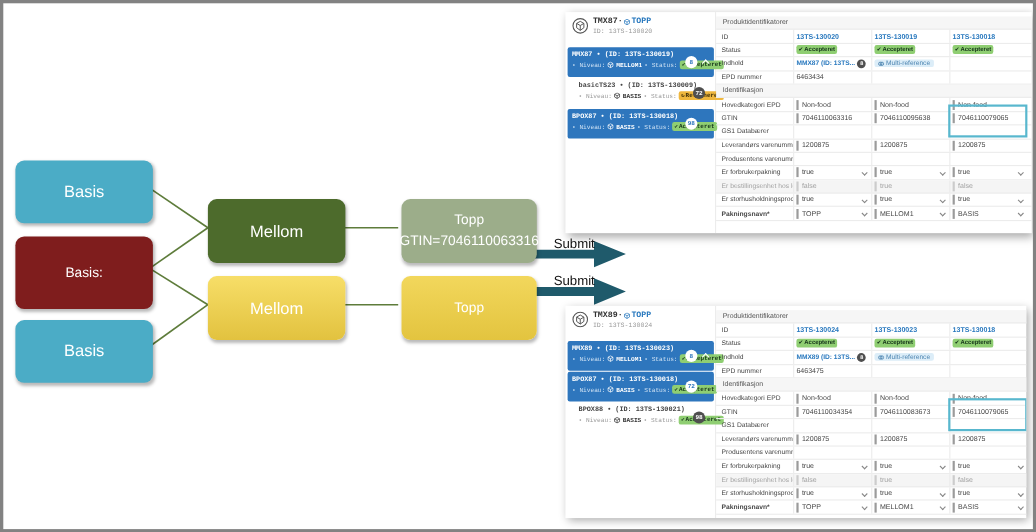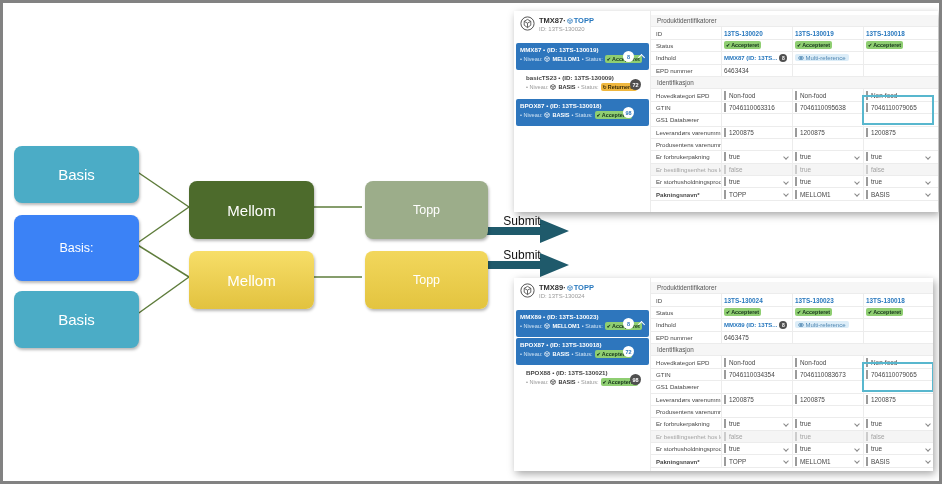--- a/index.html
+++ b/index.html
@@ -3,37 +3,37 @@
 <meta charset="utf-8">
 <style>
   html,body{margin:0;padding:0;background:#fff;}
   .canvas{position:relative;width:942px;height:484px;box-sizing:border-box;background:#fff;
     border:3px solid #828282;overflow:hidden;font-family:"Liberation Sans",sans-serif;}
 
   
   .dbox{position:absolute;border-radius:8px;color:#fff;display:flex;flex-direction:column;
     align-items:center;justify-content:center;text-align:center;box-shadow:1px 2px 3px rgba(0,0,0,.28);}
   #basis1{left:11px;top:143px;width:125px;height:57px;background:#4BACC6;font-size:15px;}
-  #basis2{left:11px;top:212px;width:125px;height:66px;background:#3b82f6;font-size:12.5px;line-height:1.45;}
+  #basis2{left:11px;top:212px;width:125px;height:66px;background:#7f1d1d;font-size:12.5px;line-height:1.45;}
   #basis3{left:11px;top:288px;width:125px;height:57px;background:#4BACC6;font-size:15px;}
   #mellom1{left:186px;top:178px;width:125px;height:58px;background:#4D6B2C;font-size:15px;}
   #mellom2{left:186px;top:248px;width:125px;height:58px;background:linear-gradient(#F7DE68,#E2C23F);font-size:15px;}
   #topp1{left:362px;top:178px;width:123px;height:58px;background:#9CAD8A;font-size:12.5px;line-height:1.5;}
   #topp2{left:362px;top:248px;width:123px;height:58px;background:linear-gradient(#F2D75C,#E3C43F);font-size:12.5px;line-height:1.5;}
   .overlay{position:absolute;left:0;top:0;pointer-events:none;}
   .submit-label{position:absolute;width:60px;text-align:center;font-size:12px;color:#111;}
   #submit1{left:489px;top:211px;}
   #submit2{left:489px;top:245px;}
 
   
   .panel{position:absolute;background:#fff;box-shadow:2px 3px 8px rgba(0,0,0,.35);display:flex;overflow:hidden;}
   #panel1{left:511px;top:8px;width:424px;height:201px;}
   #panel2{left:511px;top:275px;width:419px;height:193px;}
 
-  .side{width:137px;flex:none;border-right:1px solid #ECECEC;position:relative;box-sizing:border-box;}
+  .side{width:137px;flex:none;border-right:1px solid #ECECEC;position:relative;box-sizing:border-box;font-family:Liberation Mono, monospace;}
   .shead{display:flex;gap:4px;padding:5px 3px 0 6px;align-items:flex-start;}
   .stitle{font-size:7.5px;font-weight:bold;color:#333;white-space:nowrap;display:flex;align-items:center;gap:1px;}
   .stitle .tlink{color:#2878BE;display:flex;align-items:center;gap:1px;}
   .ssub{font-size:6px;color:#9a9a9a;margin-top:1px;}
   .sitem{position:absolute;left:2px;right:1px;height:27px;border-radius:2px;padding:3px 3px 0 4px;box-sizing:border-box;}
   .sitem.blue{background:#2E76BD;color:#fff;}
   .sitem.white{background:#fff;color:#333;left:8px;}
   .i1{top:32px;} .i2{top:60px;} .i3{top:88px;}
   .sline1{font-size:6.2px;font-weight:bold;white-space:nowrap;overflow:hidden;max-width:108px;}
   .sitem.white .sline1{color:#444;}
@@ -98,20 +98,21 @@
     <div>Basis</div>
   </div>
   <div class="dbox" id="mellom1">
     <div>Mellom</div>
   </div>
   <div class="dbox" id="mellom2">
     <div>Mellom</div>
   </div>
   <div class="dbox" id="topp1">
     <div>Topp</div>
+    <div>GTIN=7046110063316</div>
   </div>
   <div class="dbox" id="topp2">
     <div>Topp</div>
   </div>
   <div class="submit-label" id="submit1">Submit</div>
   <div class="submit-label" id="submit2">Submit</div>
 
   <div class="panel" id="panel1">
     <div class="side">
       <div class="shead">

